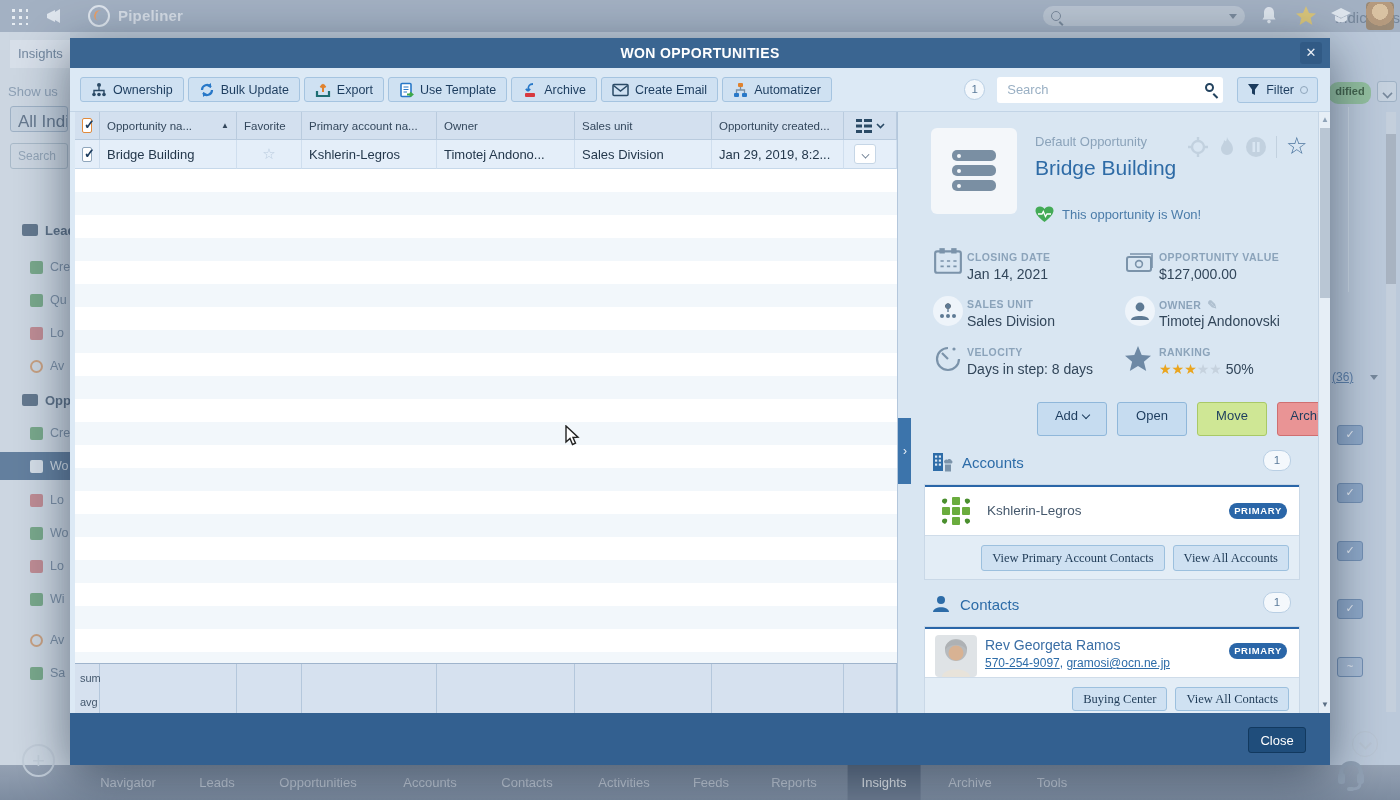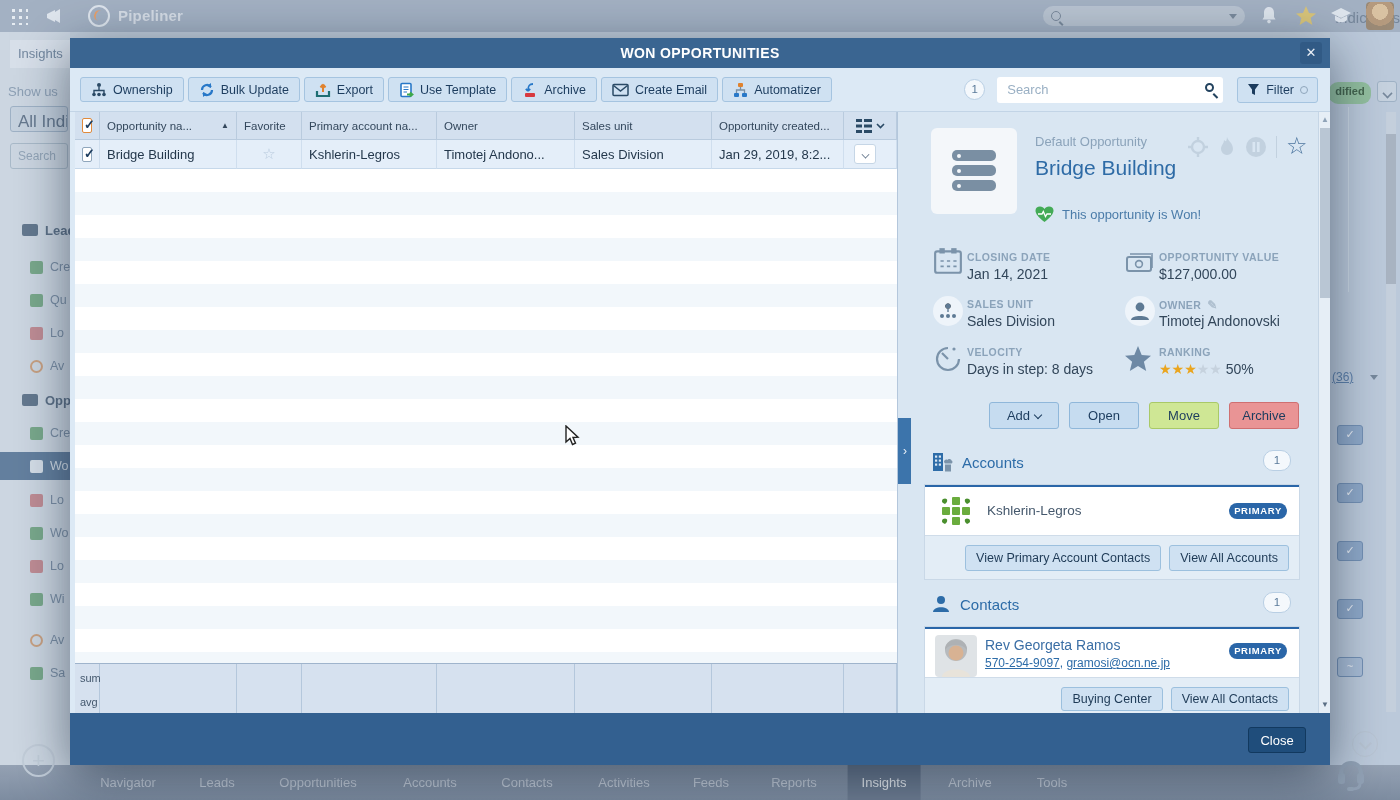--- a/index.html
+++ b/index.html
@@ -119,32 +119,32 @@
   .p-hicons .sep { width:1px; height:22px; background:#c2d1df; }
   .bigstar { font-size:24px; color:#4d769f; line-height:22px; margin-top:-3px;}
 
   .fld-ic { position:absolute; width:30px; height:30px; }
   .fld-circ { background:#eef4fa; border-radius:50%; }
   .fld-lab { position:absolute; font-size:10.5px; font-weight:700; letter-spacing:.4px; color:#8ba3ba; white-space:nowrap; }
   .fld-val { position:absolute; font-size:14px; color:#32465a; margin-top:15px; white-space:nowrap; }
   .star-f { color:#eaa51f; font-size:14px; } .star-e { color:#c6d2de; font-size:14px; }
   .pencil { display:inline-block; margin-left:6px; color:#aebfcf; font-size:12px; transform:rotate(0deg); }
 
-  .abtn { position:absolute; top:290px; height:27px; border-radius:3px; font-size:13px; color:#1c3c5e; text-align:center; line-height:25px; cursor:pointer; }
+  .abtn { position:absolute; top:290px; height:34px; border-radius:3px; font-size:13px; color:#1c3c5e; text-align:center; line-height:25px; cursor:pointer;margin-left:48px; }
   .abtn.add { left:78px; width:70px; background:#c6dcf0; border:1px solid #8fb7da; }
   .abtn.open { left:158px; width:70px; background:#c6dcf0; border:1px solid #8fb7da; }
   .abtn.move { left:238px; width:70px; background:#cfe795; border:1px solid #a9c967; }
   .abtn.archv { left:318px; width:70px; background:#e99495; border:1px solid #cf6f71; }
   .addchev { display:inline-block; width:6px; height:6px; border-right:1.6px solid #1c3c5e; border-bottom:1.6px solid #1c3c5e; transform:rotate(45deg); margin-left:5px; margin-bottom:2px; }
 
   .sec-h { position:absolute; left:20px; display:flex; align-items:center; gap:9px; color:#2d6ca8; font-size:15px; }
   .sec-badge { position:absolute; left:352px; width:28px; height:21px; background:#f4f8fc; border:1px solid #b9cfe4; border-radius:10px; color:#5a7a9a; font-size:11.5px; text-align:center; line-height:19px; }
   .card { position:absolute; left:14px; width:374px; background:#fff; border-top:2px solid #2a66a8; box-shadow:0 0 0 1px #c9d8e7; }
   .card .main { position:relative; height:48px; }
-  .card .strip { position:relative; background:#e3edf6; border-top:1px solid #cfdce9; display:flex; justify-content:flex-end; align-items:flex-start; gap:8px; padding:9px 10px 0 0; }
+  .card .strip { position:relative; background:#e3edf6; border-top:1px solid #cfdce9; display:flex; justify-content:flex-end; align-items:flex-start; gap:8px; padding:9px 10px 0 0;font-family:Liberation Serif, serif; }
   .cbtn { height:26px; background:#cfe1f2; border:1px solid #9cc0de; border-radius:3px; color:#1e3a56; font-size:12.5px; padding:0 10px; cursor:pointer; font-family:inherit; white-space:nowrap; }
   .pbadge { position:absolute; right:12px; width:58px; height:16px; background:#2a66a8; border-radius:8px; color:#fff; font-size:9.5px; font-weight:700; letter-spacing:.6px; text-align:center; line-height:16px; }
   .acc-name { position:absolute; left:62px; top:16px; color:#45586c; font-size:13.5px; }
   .con-name { position:absolute; left:60px; top:8px; color:#3a6ea5; font-size:14px; }
   .con-links { position:absolute; left:60px; top:27px; font-size:12px; color:#2d6ca8; }
   .con-links a { color:#2d6ca8; }
 
   .pscroll { position:absolute; left:1248px; top:0; width:12px; height:601px; background:#e6eef6; border-left:1px solid #c6d6e6; }
   .pthumb { position:absolute; left:1px; top:16px; width:10px; height:170px; background:#b9c6d4; }
   .arr { position:absolute; left:2px; font-size:8px; color:#8fa3b8; }

